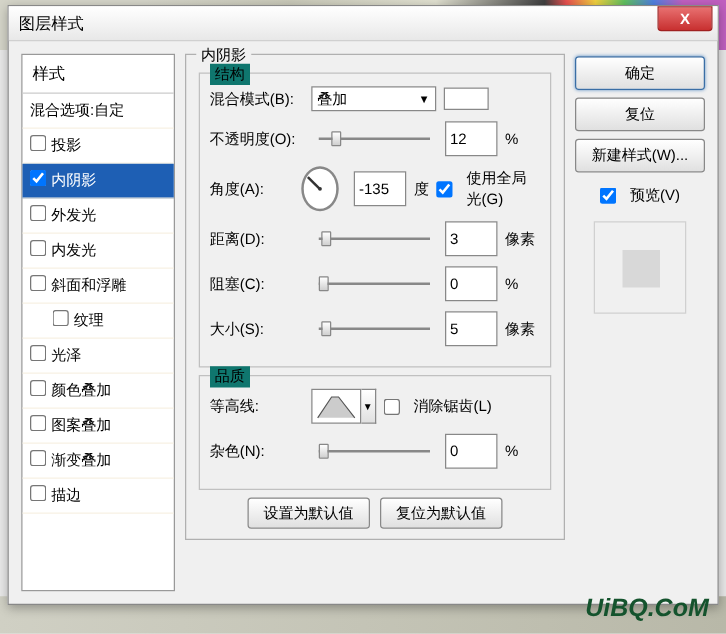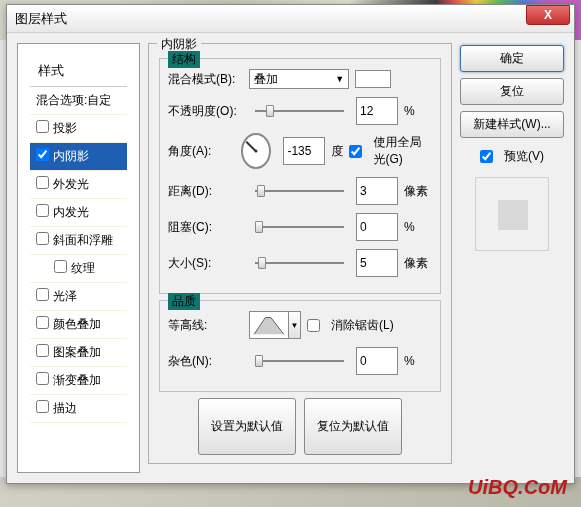--- a/index.html
+++ b/index.html
@@ -4,21 +4,21 @@
 <style>
 *{box-sizing:border-box;margin:0;padding:0;font-family:"Microsoft YaHei",SimSun,sans-serif;font-size:12px}
 body{background:#e8e8e8;width:581px;height:507px;position:relative;overflow:hidden}
 .bg-blur{position:absolute;top:0;left:0;width:100%;height:40px;background:linear-gradient(90deg,#d4d4c8 20%,#c8c8b8 40%,#e0e0d0 60%,#404040 75%,#e85050 78%,#f0d040 82%,#60c060 86%,#5080e0 90%,#c060c0 94%)}
 .bg-bot{position:absolute;bottom:0;left:0;width:100%;height:30px;background:linear-gradient(90deg,#d0d0c4,#b8b8a8)}
 .window{position:absolute;top:4px;left:6px;width:569px;height:480px;background:#f0f0f0;border:1px solid #888;box-shadow:0 2px 8px rgba(0,0,0,0.3)}
 .titlebar{height:28px;background:linear-gradient(#fff,#e8e8e8);border-bottom:1px solid #d0d0d0;position:relative;display:flex;align-items:center;padding-left:8px}
 .titlebar-text{font-size:13px}
 .close-btn{position:absolute;right:4px;top:0;width:44px;height:20px;background:linear-gradient(#e87070,#c83030);border:1px solid #a02020;border-radius:0 0 3px 3px;display:flex;align-items:center;justify-content:center;color:#fff;font-weight:bold}
 .content{display:flex;padding:10px;gap:8px;height:calc(100% - 28px)}
-.style-list{width:125px;border:1px solid #999;background:#fff;padding:12px}
+.style-list{width:125px;border:1px solid #999;background:#fff;padding:0}
 .style-header{padding:6px 8px;border-bottom:1px solid #ccc;font-size:13px}
 .style-item{padding:5px 6px;display:flex;align-items:flex-start;gap:4px;border-bottom:1px solid #f7f1e3;cursor:default}
 .style-item.selected{background:#1e5fb4;color:#fff}
 .style-item input[type=checkbox]{width:13px;height:13px}
 .style-item.indent{padding-left:24px}
 .main-panel{width:310px}
 .fieldset{border:1px solid #b0b0b0;padding:8px 10px;margin-bottom:8px;position:relative;background:#f0f0f0}
 .fieldset-title{position:absolute;top:-8px;left:8px;background:#f0f0f0;padding:0 4px}
 .inner-group{border:1px solid #c0c0c0;padding:10px 8px 8px;margin-top:6px;position:relative}
 .inner-title{position:absolute;top:-8px;left:8px;background:#0f766e;padding:0 4px}
@@ -32,27 +32,27 @@
 .combo .arrow{font-size:9px}
 .color-swatch{width:36px;height:18px;border:1px solid #888;background:#fff}
 .angle-dial{width:36px;height:36px;border:2px solid #888;border-radius:50%;background:#fff;position:relative;margin:0 6px}
 .angle-line{position:absolute;left:50%;top:50%;width:14px;height:1.5px;background:#333;transform-origin:0 50%;transform:rotate(-135deg)}
 .angle-dot{position:absolute;left:50%;top:50%;width:3px;height:3px;background:#333;border-radius:50%;transform:translate(-50%,-50%)}
 .chk{display:flex;align-items:center;gap:11px}
 .contour-box{width:40px;height:28px;border:1px solid #888;background:#fff;position:relative}
 .contour-box svg{width:100%;height:100%}
 .contour-arrow{width:12px;height:28px;border:1px solid #888;border-left:none;background:linear-gradient(#fff,#e0e0e0);display:flex;align-items:center;justify-content:center;font-size:8px}
 .btn-row{display:flex;gap:8px;justify-content:center;margin-top:6px}
-.btn{padding:19px 12px;border:1px solid #888;background:linear-gradient(#fff,#e0e0e0);border-radius:3px;min-width:88px;}
+.btn{padding:3px 12px;border:1px solid #888;background:linear-gradient(#fff,#e0e0e0);border-radius:3px;min-width:88px;}
 .right-col{width:106px;display:flex;flex-direction:column;gap:6px;padding-top:2px}
 .right-btn{padding:4px 6px;border:1px solid #888;background:linear-gradient(#fff,#e0e0e0);border-radius:3px;text-align:center}
 .right-btn.primary{border:1px solid #3a6ea5;box-shadow:0 0 3px #5a8ec5}
 .preview-box{width:74px;height:74px;background:#f0f0f0;border:1px solid #d0d0d0;margin:6px auto;position:relative}
 .preview-inner{position:absolute;top:22px;left:22px;width:30px;height:30px;background:#d8d8d8}
-.watermark{position:absolute;bottom:8px;right:14px;color:#b91c1c;font-style:italic;font-weight:bold;font-size:20px;font-family:Arial}
+.watermark{position:absolute;bottom:8px;right:14px;color:#14532d;font-style:italic;font-weight:bold;font-size:20px;font-family:Arial}
 </style>
 </head>
 <body>
 
 <div class="bg-blur"></div>
 <div class="bg-bot"></div>
 
 <div class="window">
   <div class="titlebar">
     <span class="titlebar-text">图层样式</span>

